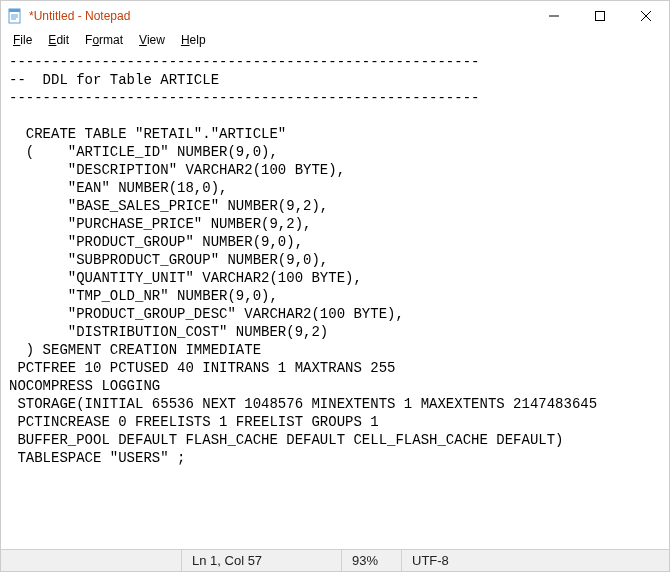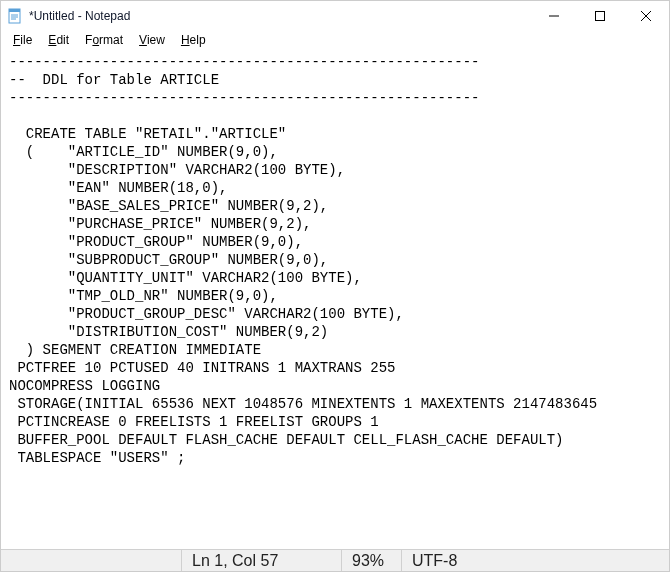--- a/index.html
+++ b/index.html
@@ -23,21 +23,21 @@
     }
     .titlebar .app-icon {
       width: 16px;
       height: 16px;
       margin-right: 6px;
       display: inline-flex;
     }
     .titlebar .title-text {
       flex: 1;
       font-size: 12px;
-      color: #0f172a;
+      color: #c2410c;
     }
     .win-controls {
       display: flex;
       height: 100%;
     }
     .win-btn {
       width: 46px;
       height: 100%;
       display: flex;
       align-items: center;
@@ -65,21 +65,21 @@
       line-height: 18px;
       white-space: pre;
       overflow: hidden;
       color: #000;
     }
     .statusbar {
       height: 22px;
       background: #f0f0f0;
       border-top: 1px solid #d0d0d0;
       display: flex;
-      font-size: 16px;
+      font-size: 13px;
       color: #222;
     }
     .status-cell {
       border-left: 1px solid #d0d0d0;
       display: flex;
       align-items: center;
       padding: 0 10px;
     }
     .status-cell.first { border-left: none; flex: 0 0 180px; }
     .status-cell.pos { flex: 0 0 160px; }

